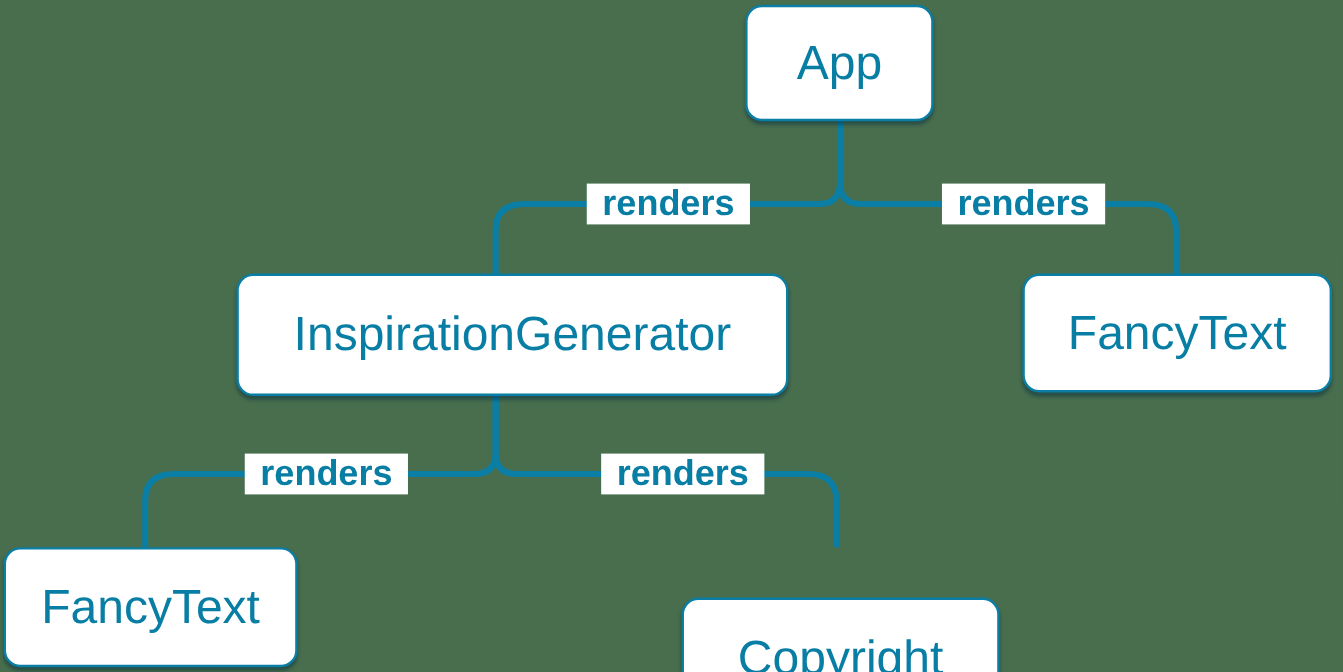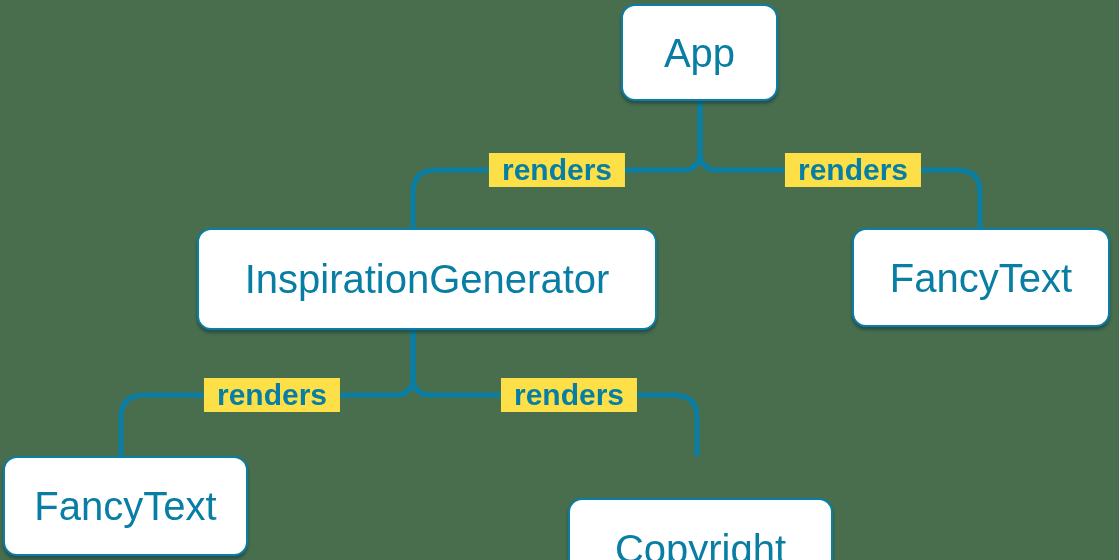--- a/index.html
+++ b/index.html
@@ -28,21 +28,21 @@
     box-shadow:0 3px 3px rgba(6,42,62,0.45);
   }
   .node-app{left:621px;top:4px;width:157px;height:97px;}
   .node-inspiration{left:197px;top:228px;width:460px;height:102px;}
   .node-fancy-top{left:852px;top:228px;width:258px;height:99px;}
   .node-fancy-bottom{left:3px;top:456px;width:245px;height:100px;}
   .node-copyright{left:568px;top:454px;width:265px;height:101px;margin-top:44px;}
   .edge-label{
     position:absolute;
     transform:translate(-50%,-50%);
-    background:#fde047;
+    background:#ffffff;
     color:#087ea4;
     font-size:30px;
     font-weight:bold;
     padding:0 13px;
     white-space:nowrap;
   }
   .edge-label-1{left:557px;top:170px;}
   .edge-label-2{left:853px;top:170px;}
   .edge-label-3{left:272px;top:395px;}
   .edge-label-4{left:569px;top:395px;}

